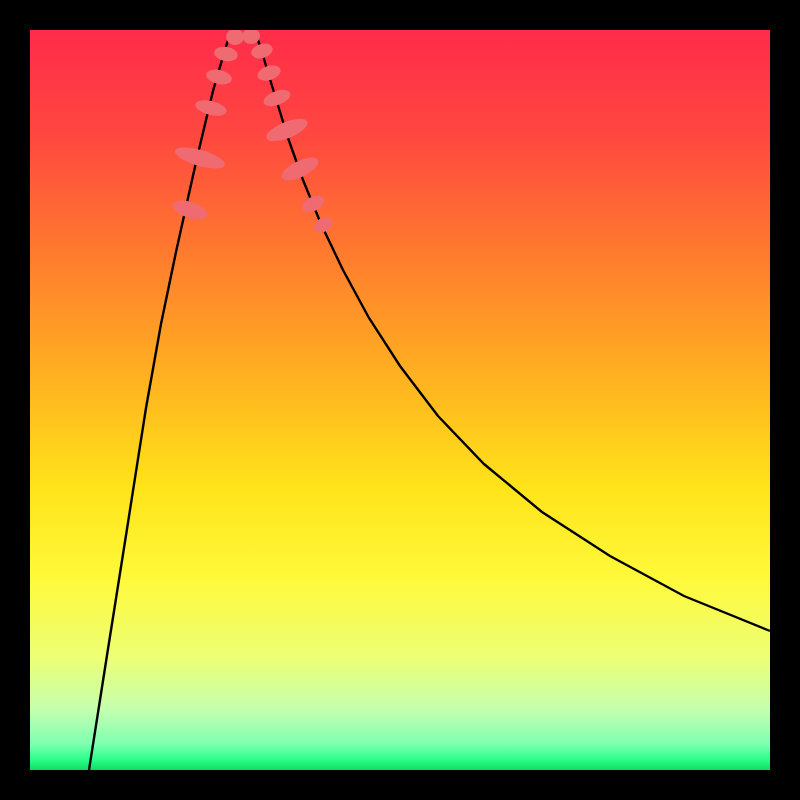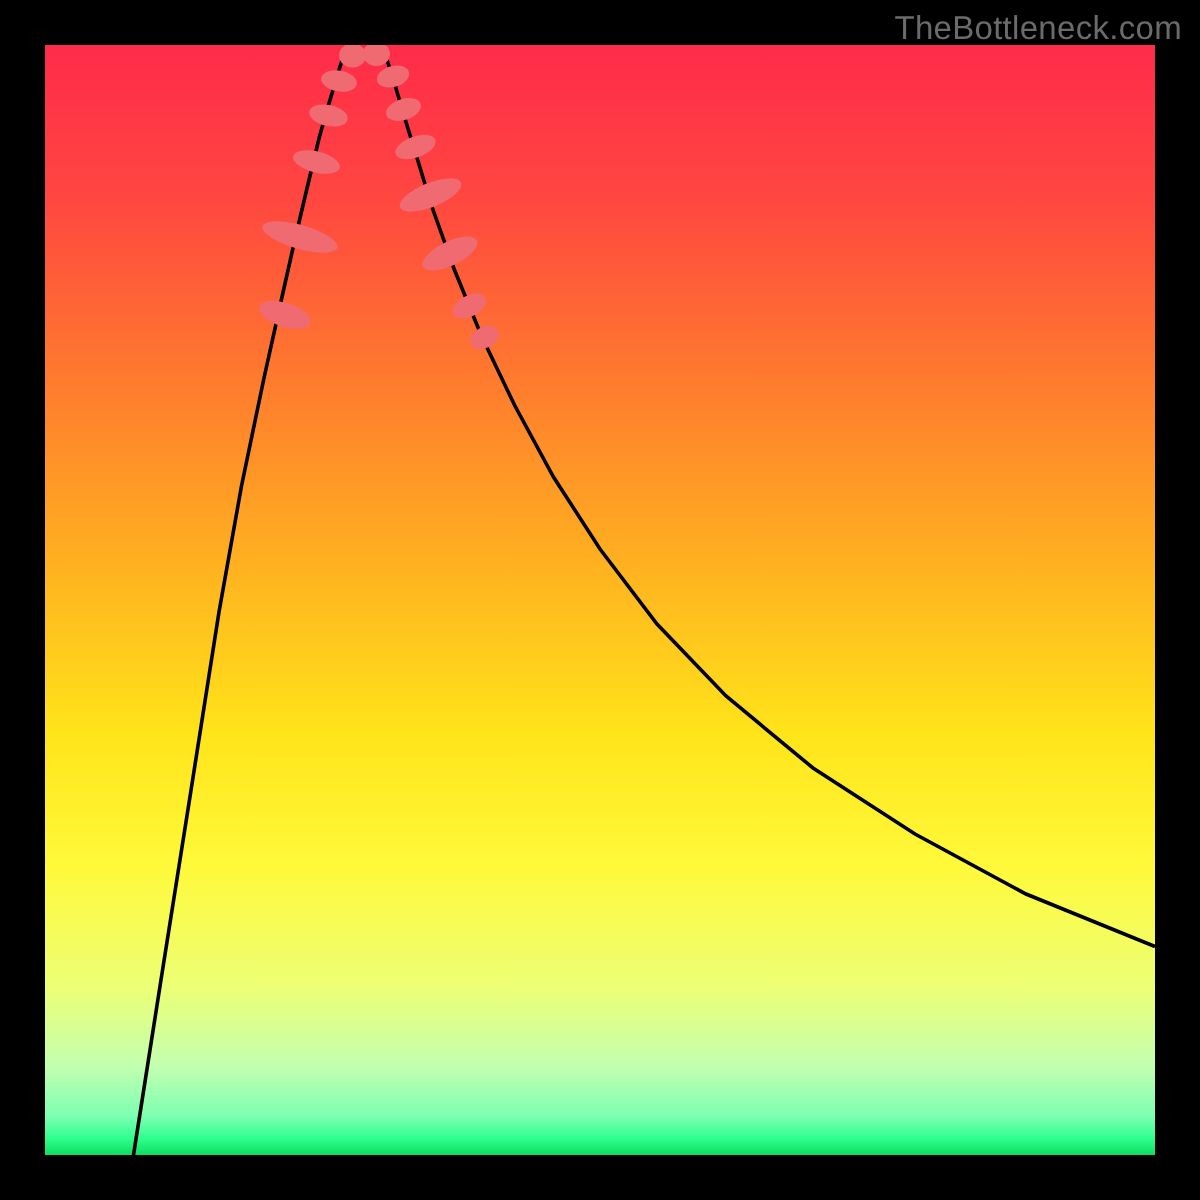--- a/index.html
+++ b/index.html
@@ -85,14 +85,13 @@
           <ellipse cx="239" cy="43" rx="7" ry="12" fill="#f06a72" stroke="#d94a56" stroke-width="0" transform="rotate(72 239 43)"></ellipse>
           <ellipse cx="247" cy="68" rx="7" ry="14" fill="#f06a72" stroke="#d94a56" stroke-width="0" transform="rotate(70 247 68)"></ellipse>
           <ellipse cx="257" cy="100" rx="8" ry="22" fill="#f06a72" stroke="#d94a56" stroke-width="0" transform="rotate(68 257 100)"></ellipse>
           <ellipse cx="270" cy="139" rx="8" ry="20" fill="#f06a72" stroke="#d94a56" stroke-width="0" transform="rotate(64 270 139)"></ellipse>
           <ellipse cx="283" cy="174" rx="7" ry="12" fill="#f06a72" stroke="#d94a56" stroke-width="0" transform="rotate(62 283 174)"></ellipse>
           <ellipse cx="293" cy="195" rx="7" ry="10" fill="#f06a72" stroke="#d94a56" stroke-width="0" transform="rotate(60 293 195)"></ellipse>
         </g>
     </svg>
   </div>
 
-  <div class="watermark">TheBottleneck.com</div>
 </div>
 
 </body></html>

